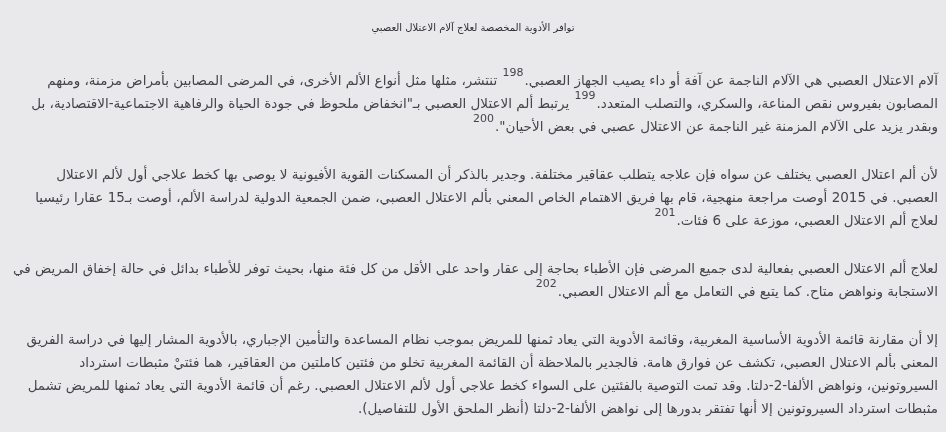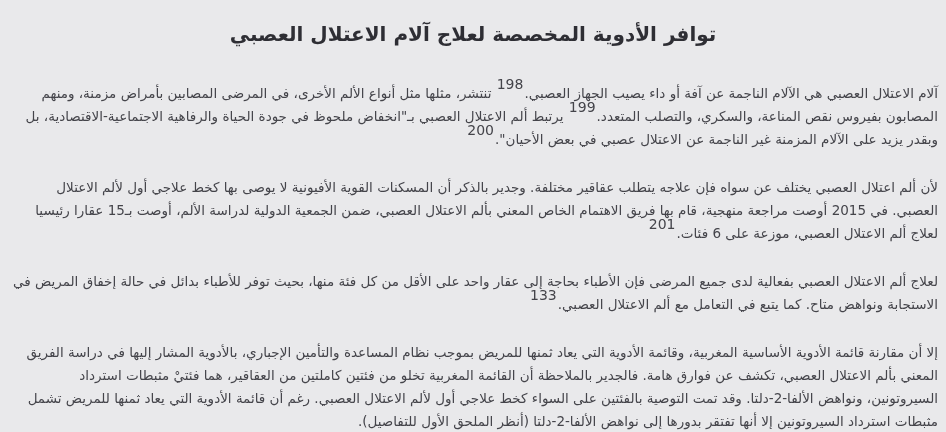--- a/index.html
+++ b/index.html
@@ -16,51 +16,51 @@
   }
   .page {
     box-sizing: border-box;
     width: 946px;
     height: 432px;
     padding: 22px 8px 0 8px;
   }
   .doc-title {
     margin: 0 0 36px 0;
     text-align: center;
-    font-size: 20px;
-    font-weight: bold;
+    font-size: 10px;
+    font-weight: normal;
     color: #2e2e34;
   }
   .para {
     margin: 0 0 25px 0;
     font-size: 13.5px;
     line-height: 23px;
     color: #44444a;
     text-align: right;
   }
   .para:last-child {
     margin-bottom: 0;
   }
   sup.fn {
-    font-size: 14px;
+    font-size: 11px;
     line-height: 0;
     position: relative;
     top: -4px;
     margin: 0 1px;
     color: #44444a;
   }
 </style>
 </head>
 <body>
 
 <div class="page">
 
   <h1 class="doc-title">توافر الأدوية المخصصة لعلاج آلام الاعتلال العصبي</h1>
 
   <p class="para"><span>آلام الاعتلال العصبي هي الآلام الناجمة عن آفة أو داء يصيب الجهاز العصبي.</span><sup class="fn">198</sup><span> تنتشر، مثلها مثل أنواع الألم الأخرى، في المرضى المصابين بأمراض مزمنة، ومنهم المصابون بفيروس نقص المناعة، والسكري، والتصلب المتعدد.</span><sup class="fn">199</sup><span> يرتبط ألم الاعتلال العصبي بـ"انخفاض ملحوظ في جودة الحياة والرفاهية الاجتماعية-الاقتصادية، بل وبقدر يزيد على الآلام المزمنة غير الناجمة عن الاعتلال عصبي في بعض الأحيان".</span><sup class="fn">200</sup></p>
 
   <p class="para"><span>لأن ألم اعتلال العصبي يختلف عن سواه فإن علاجه يتطلب عقاقير مختلفة. وجدير بالذكر أن المسكنات القوية الأفيونية لا يوصى بها كخط علاجي أول لألم الاعتلال العصبي. في 2015 أوصت مراجعة منهجية، قام بها فريق الاهتمام الخاص المعني بألم الاعتلال العصبي، ضمن الجمعية الدولية لدراسة الألم، أوصت بـ15 عقارا رئيسيا لعلاج ألم الاعتلال العصبي، موزعة على 6 فئات.</span><sup class="fn">201</sup></p>
 
-  <p class="para"><span>لعلاج ألم الاعتلال العصبي بفعالية لدى جميع المرضى فإن الأطباء بحاجة إلى عقار واحد على الأقل من كل فئة منها، بحيث توفر للأطباء بدائل في حالة إخفاق المريض في الاستجابة ونواهض متاح. كما يتبع في التعامل مع ألم الاعتلال العصبي.</span><sup class="fn">133</sup></p>
+  <p class="para"><span>لعلاج ألم الاعتلال العصبي بفعالية لدى جميع المرضى فإن الأطباء بحاجة إلى عقار واحد على الأقل من كل فئة منها، بحيث توفر للأطباء بدائل في حالة إخفاق المريض في الاستجابة ونواهض متاح. كما يتبع في التعامل مع ألم الاعتلال العصبي.</span><sup class="fn">202</sup></p>
 
   <p class="para"><span>إلا أن مقارنة قائمة الأدوية الأساسية المغربية، وقائمة الأدوية التي يعاد ثمنها للمريض بموجب نظام المساعدة والتأمين الإجباري، بالأدوية المشار إليها في دراسة الفريق المعني بألم الاعتلال العصبي، تكشف عن فوارق هامة. فالجدير بالملاحظة أن القائمة المغربية تخلو من فئتين كاملتين من العقاقير، هما فئتيْ مثبطات استرداد السيروتونين، ونواهض الألفا-2-دلتا. وقد تمت التوصية بالفئتين على السواء كخط علاجي أول لألم الاعتلال العصبي. رغم أن قائمة الأدوية التي يعاد ثمنها للمريض تشمل مثبطات استرداد السيروتونين إلا أنها تفتقر بدورها إلى نواهض الألفا-2-دلتا (أنظر الملحق الأول للتفاصيل).</span></p>
 
 </div>
 
 </body></html>

